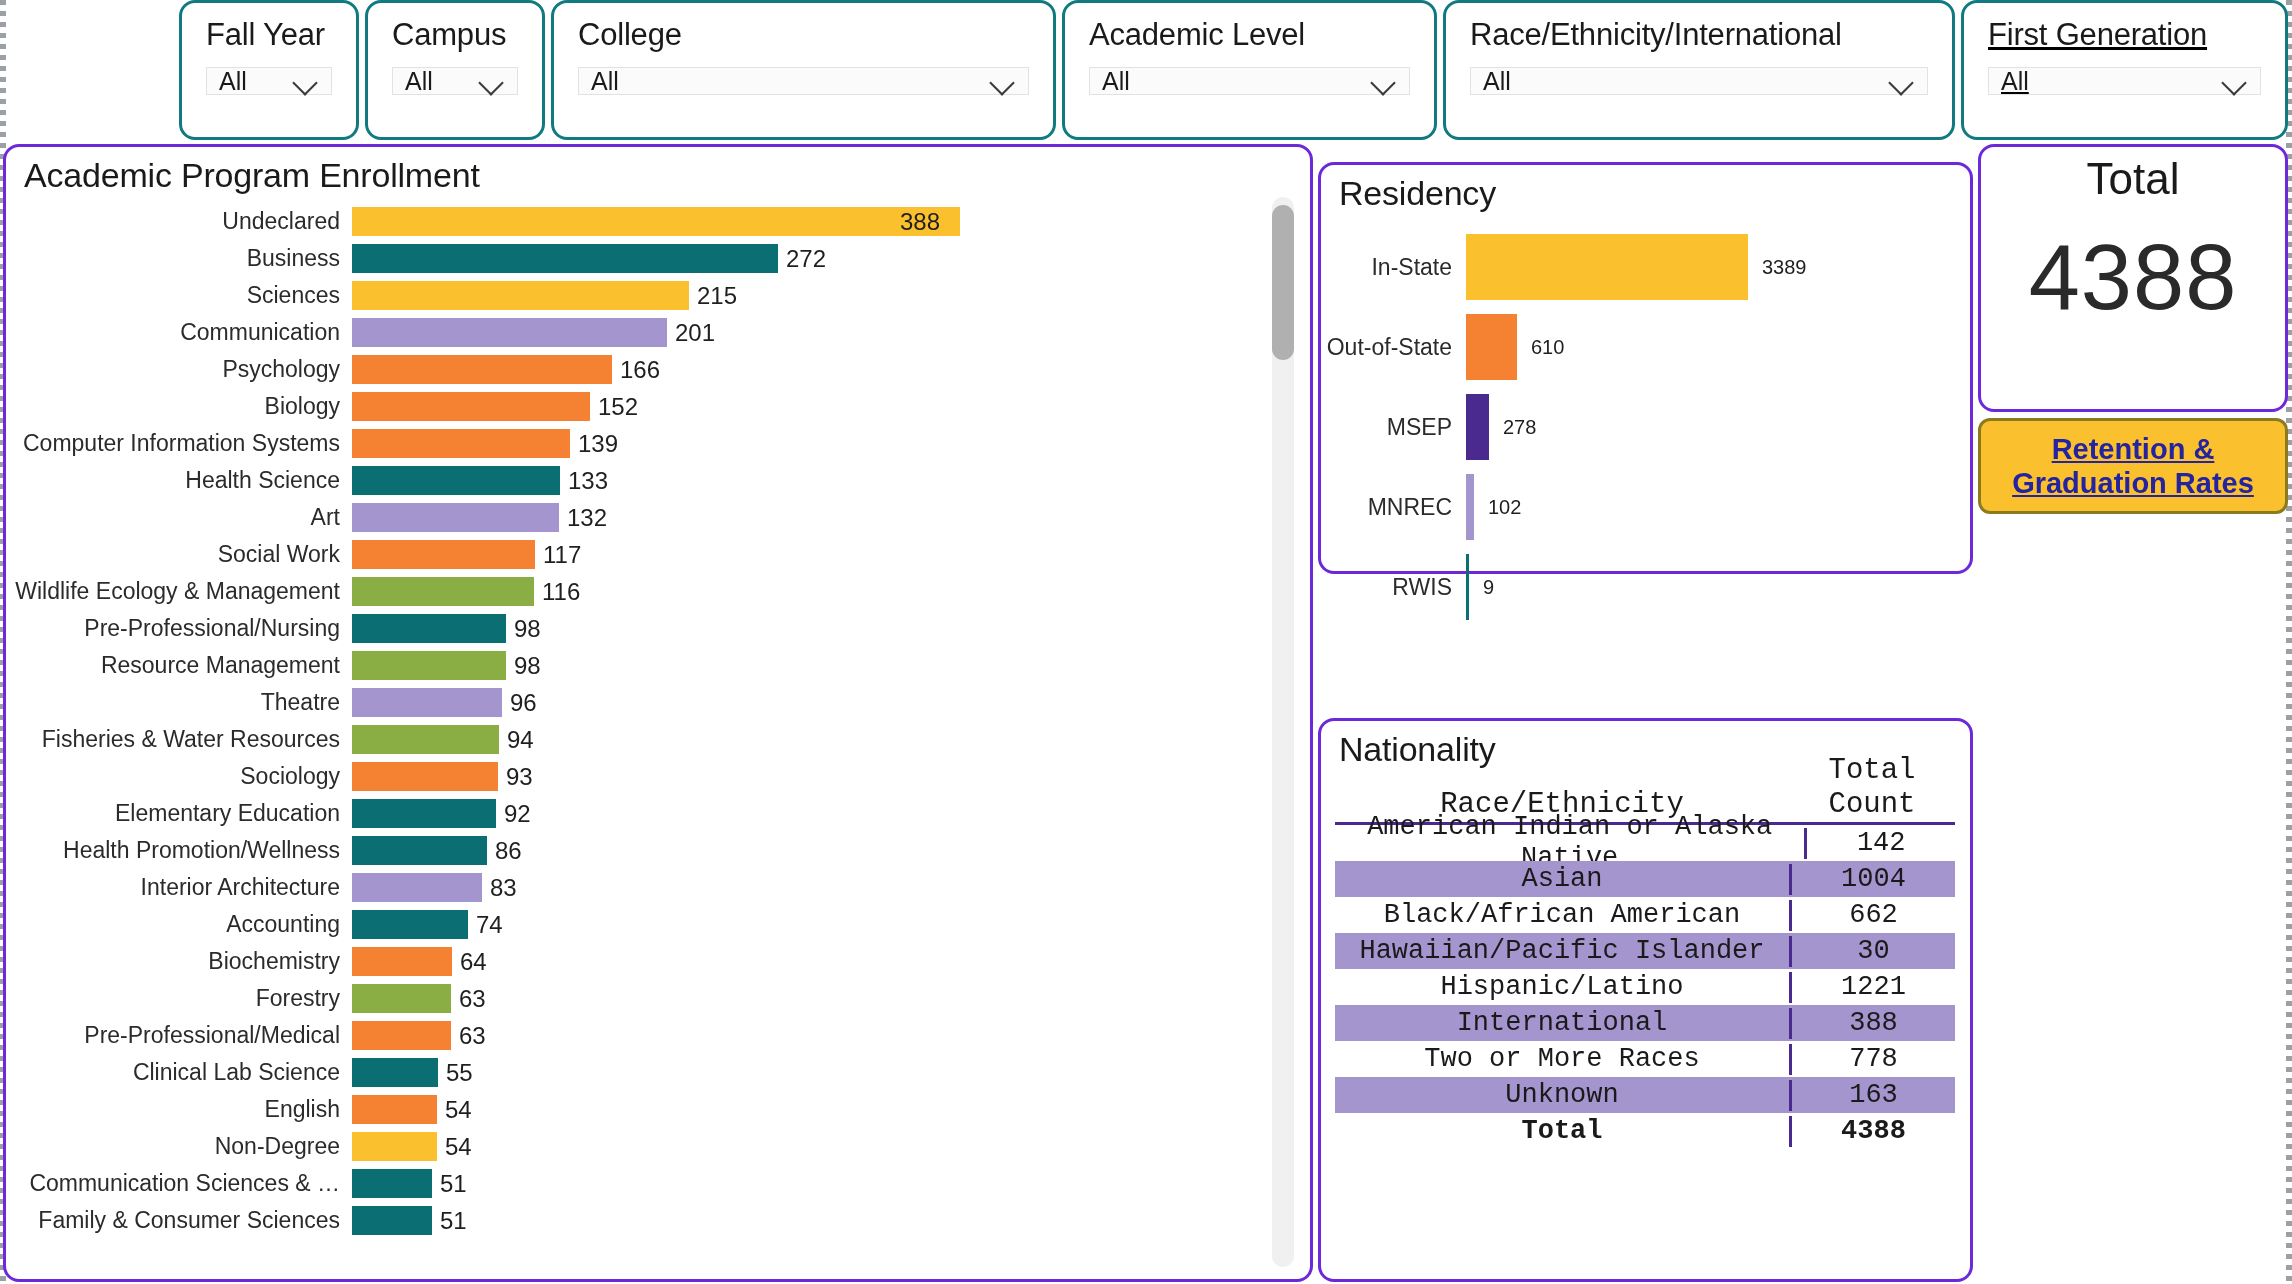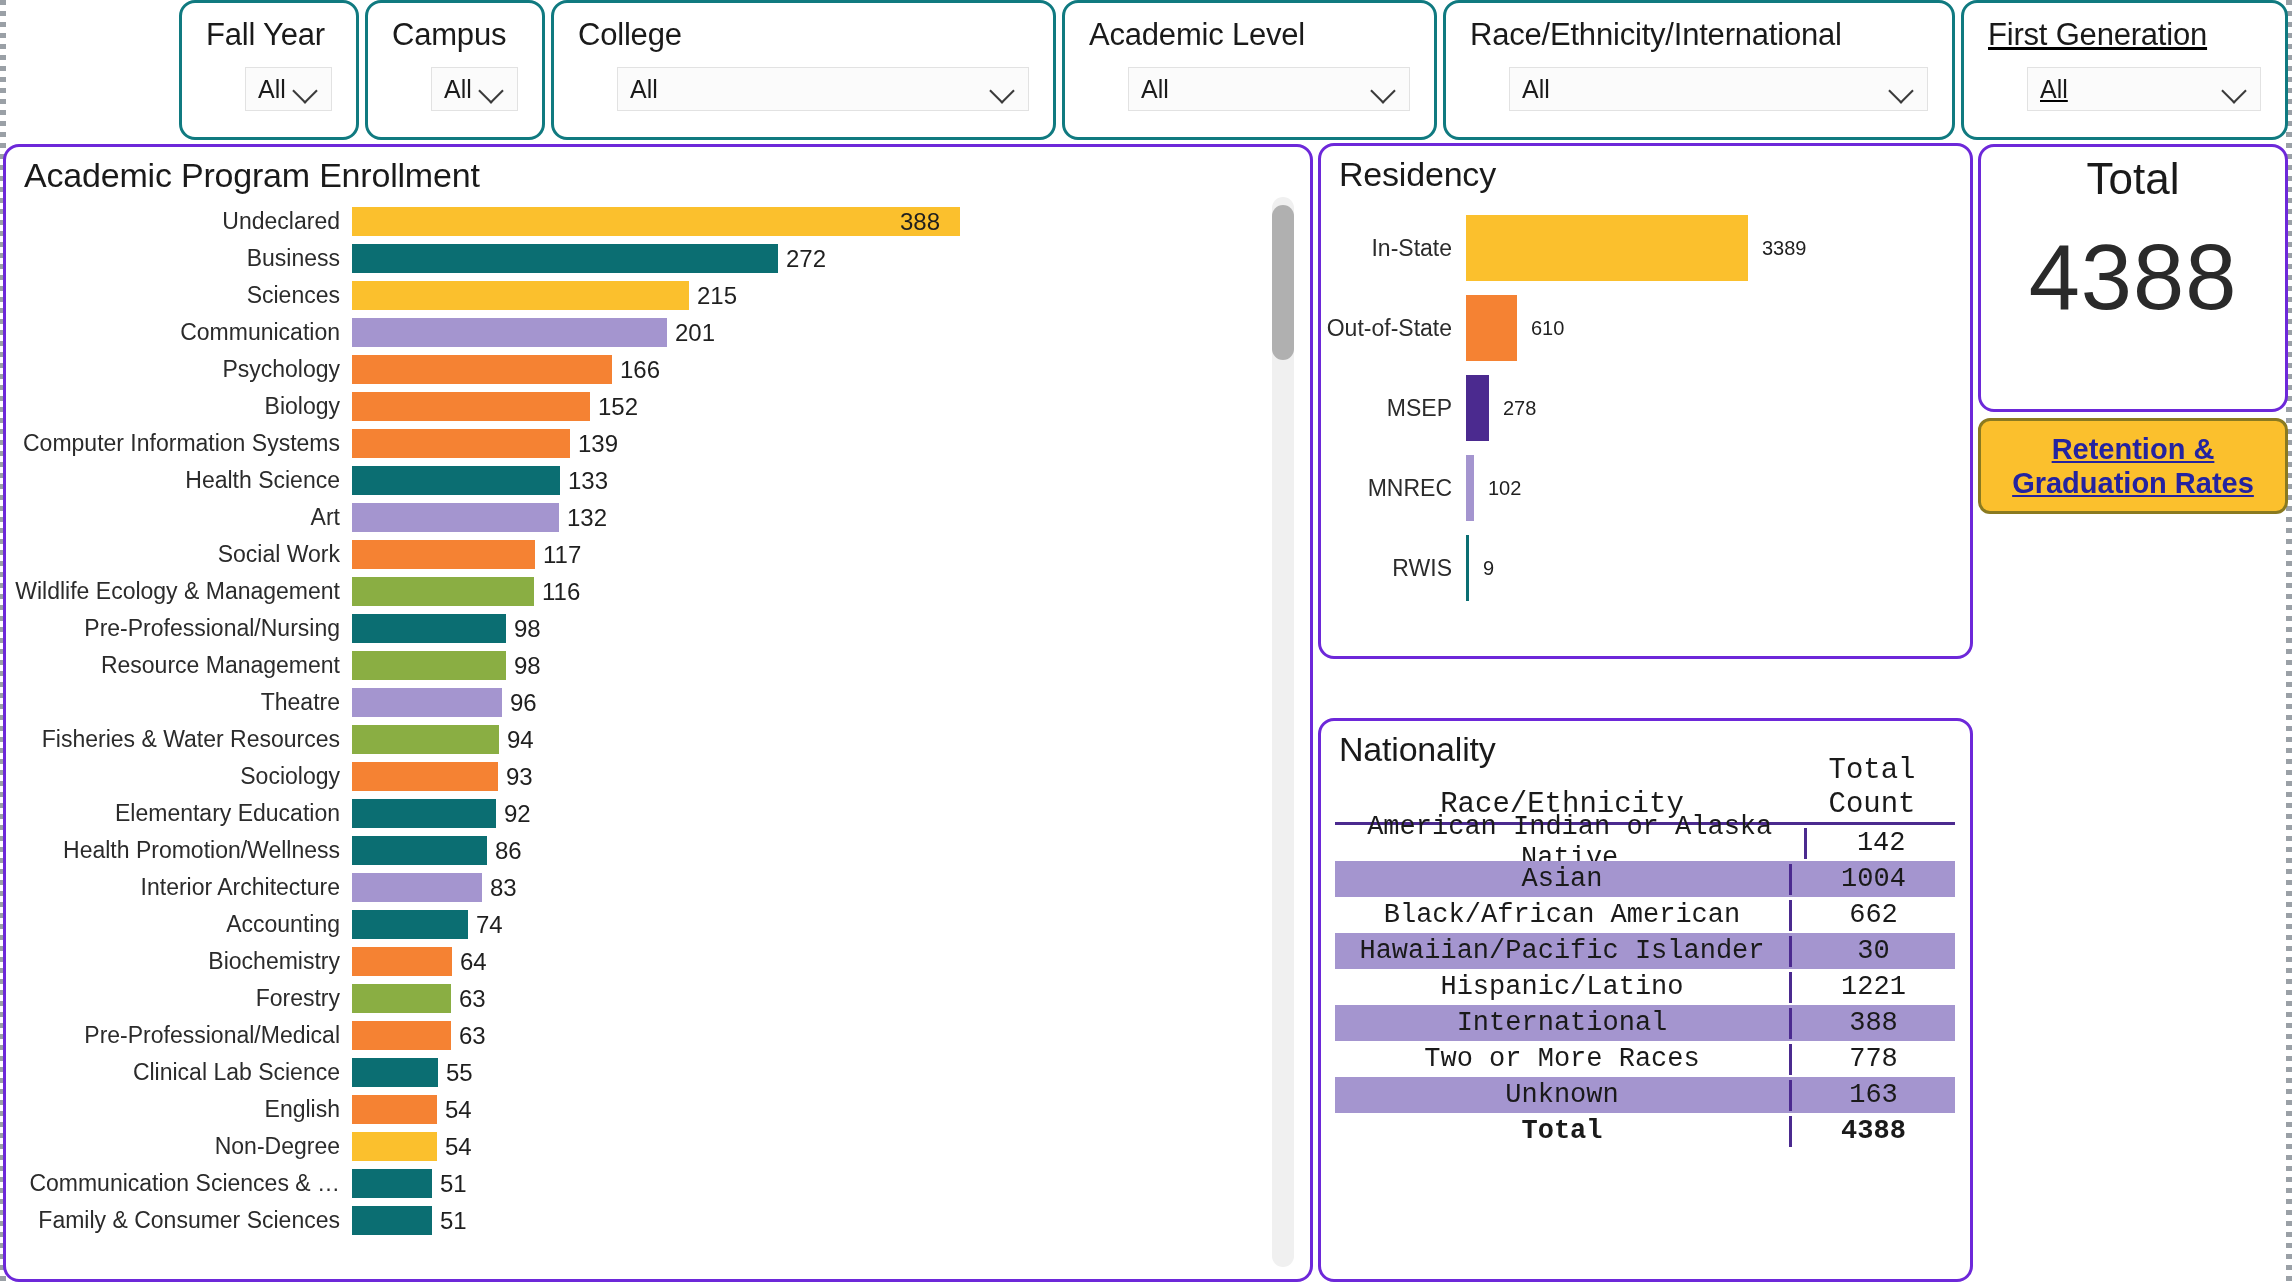--- a/index.html
+++ b/index.html
@@ -42,28 +42,27 @@
   }
   .filter-title {
     font-size: 31px;
     color: #1a1a1a;
     line-height: 36px;
     white-space: nowrap;
     letter-spacing: -0.2px;
   }
   .filter-select {
     margin-top: 14px;
-    height: 44px;
+    height: 28px;
     border: 1px solid #e2e2e2;
     background: #fbfbfb;
     display: flex;
     align-items: center;
     justify-content: space-between;
     padding: 0 12px 0 12px;
-    margin-left: 39px;
   }
   .filter-select .val {
     font-size: 25px;
     color: #1a1a1a;
     line-height: 28px;
   }
   .chev {
     width: 26px; height: 16px;
     position: relative;
     flex: 0 0 auto;
@@ -165,22 +164,22 @@
     position: absolute;
     left: 0; top: 8px;
     width: 22px;
     height: 155px;
     background: #b0b0b0;
     border-radius: 11px;
   }
 
   
   #res-panel {
-    left: 1318px; top: 1px;
-    width: 655px; height: 516px;
+    left: 1318px; top: 20px;
+    width: 655px; height: 412px;
   }
   #res-chart {
     position: absolute;
     left: 0; top: 62px;
     width: 649px; height: 500px;
   }
   .rrow {
     display: flex;
     align-items: center;
     height: 80px;

